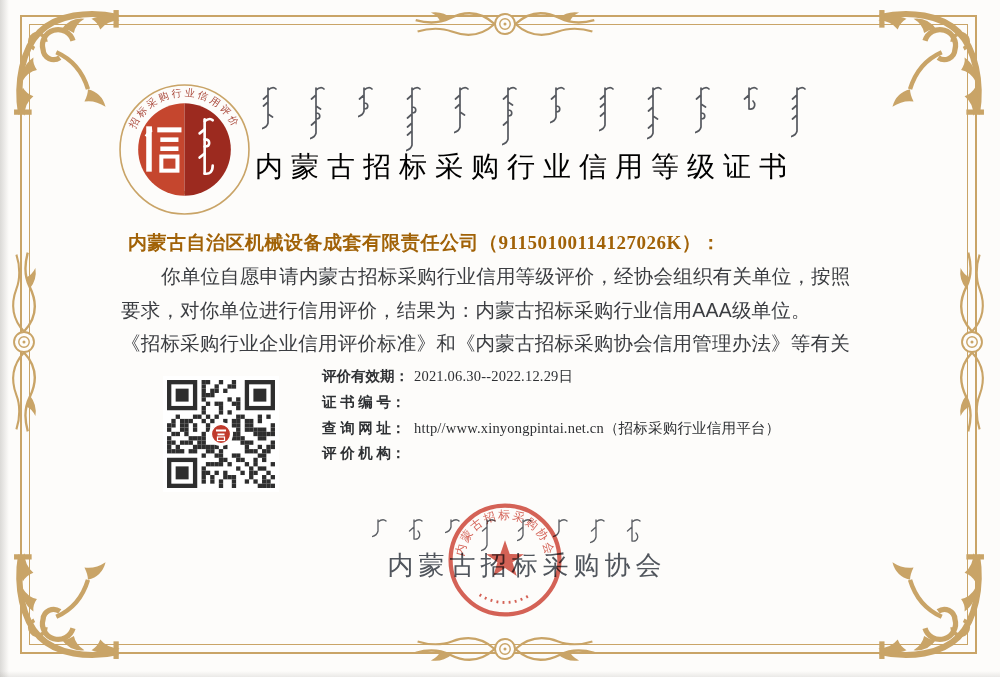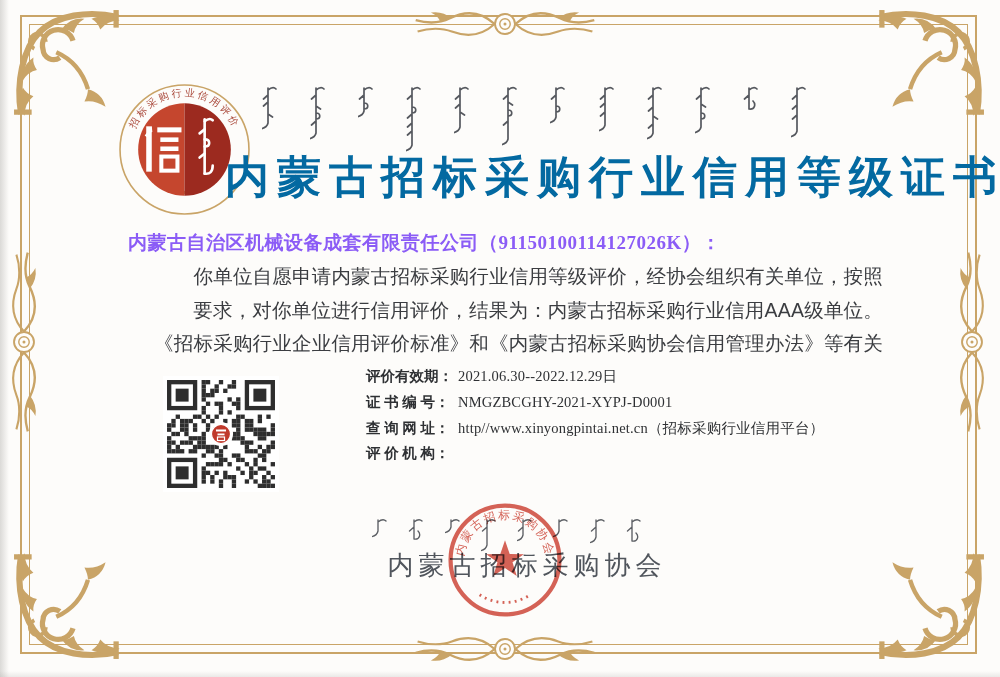--- a/index.html
+++ b/index.html
@@ -33,35 +33,35 @@
   
   #emblem{position:absolute;left:116px;top:81px;width:137px;height:137px;}
 
   
   #mongol-header{position:absolute;left:262px;top:86px;width:545px;height:70px;
     display:flex;justify-content:space-between;align-items:flex-start;}
   #mongol-footer{position:absolute;left:372px;top:518px;width:270px;height:36px;
     display:flex;justify-content:space-between;align-items:flex-start;z-index:2;}
 
   .cert-title{position:absolute;left:225px;top:148px;width:600px;text-align:center;
-    font-size:44px;font-weight:700;letter-spacing:8px;color:#0369a1;white-space:nowrap;}
+    font-size:28px;font-weight:400;letter-spacing:8px;color:#000000;white-space:nowrap;}
 
   .company-line{position:absolute;left:128px;top:230px;width:760px;
-    font-size:19px;font-weight:700;color:#8b5cf6;letter-spacing:.5px;
+    font-size:19px;font-weight:700;color:#a16207;letter-spacing:.5px;
     font-family:"Liberation Serif","DejaVu Serif",serif;white-space:nowrap;}
 
   .body-text{position:absolute;left:121px;top:260px;width:762px;
     font-family:"Liberation Sans","DejaVu Sans",sans-serif;
-    font-size:19.5px;color:#3b3d41;line-height:33.5px;letter-spacing:.2px;text-align:right;}
+    font-size:19.5px;color:#3b3d41;line-height:33.5px;letter-spacing:.2px;}
   .body-text .indent{text-indent:40px;}
 
   #qr{position:absolute;left:163px;top:376px;width:116px;height:116px;}
 
   .details{position:absolute;left:322px;top:364px;width:600px;
-    font-size:14.5px;color:#2e3033;line-height:25.8px;margin-left:44px;}
+    font-size:14.5px;color:#2e3033;line-height:25.8px;}
   .drow{display:flex;white-space:nowrap;}
   .dlabel{display:inline-block;width:92px;font-weight:700;flex-shrink:0;}
   .dvalue{letter-spacing:.2px;}
   .dcont{padding-left:92px;white-space:nowrap;letter-spacing:.2px;}
 
   .issuer{position:absolute;left:227px;top:548px;width:600px;text-align:center;
     font-size:26px;letter-spacing:5px;color:#50555c;z-index:1;white-space:nowrap;}
 
   #seal{position:absolute;left:444px;top:499px;width:122px;height:122px;z-index:5;
     mix-blend-mode:multiply;opacity:.88;}
@@ -407,21 +407,20 @@
         <rect x="54.25" y="60.75" width="7" height="3.5" fill="none" stroke="#ffffff" stroke-width="1.2"></rect>
       </svg></div>
 
   <div class="details">
     <div class="drow">
       <span class="dlabel">评价有效期：</span>
       <span class="dvalue">2021.06.30--2022.12.29日</span>
     </div>
     <div class="drow">
       <span class="dlabel">证 书 编 号：</span>
-      <span class="dvalue">NMGZBCGHY-2021-XYPJ-D0001</span>
     </div>
     <div class="drow">
       <span class="dlabel">查 询 网 址：</span>
       <span class="dvalue">http//www.xinyongpintai.net.cn（招标采购行业信用平台）</span>
     </div>
     <div class="drow">
       <span class="dlabel">评 价 机 构：</span>
     </div>
   </div>
 

